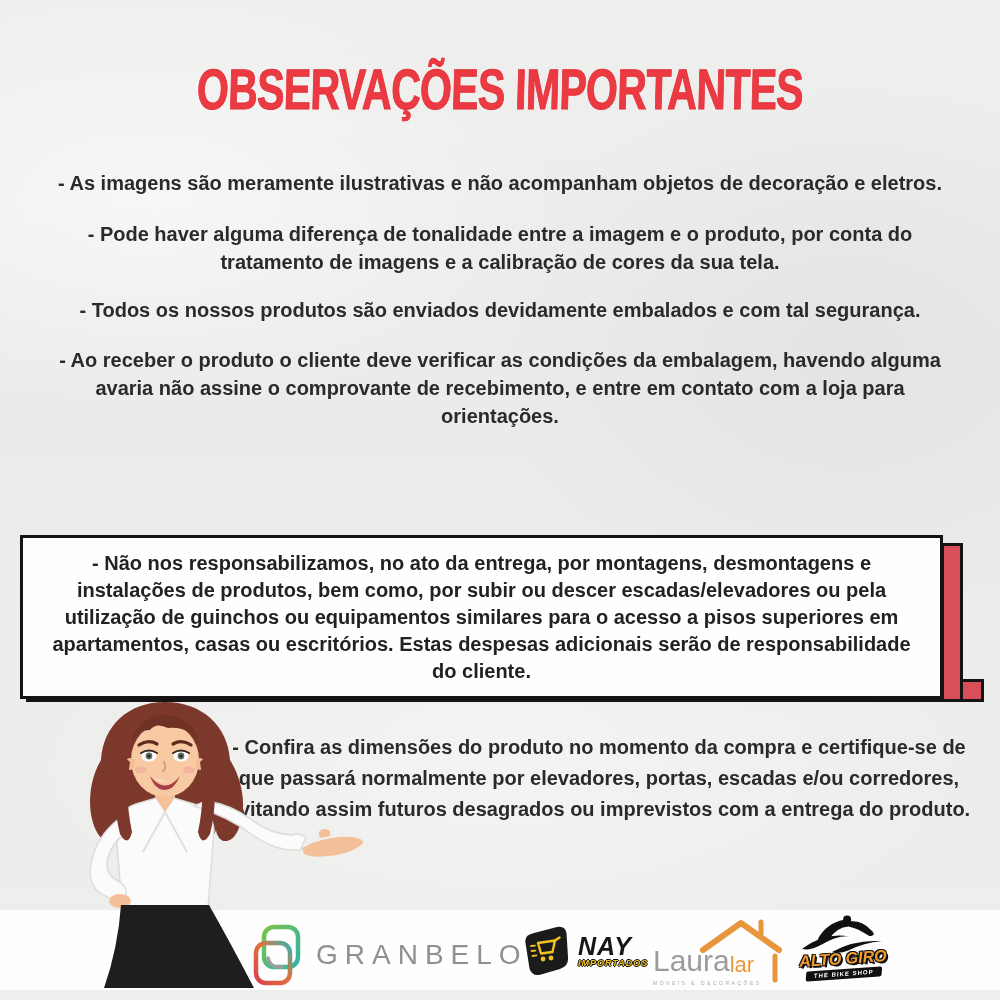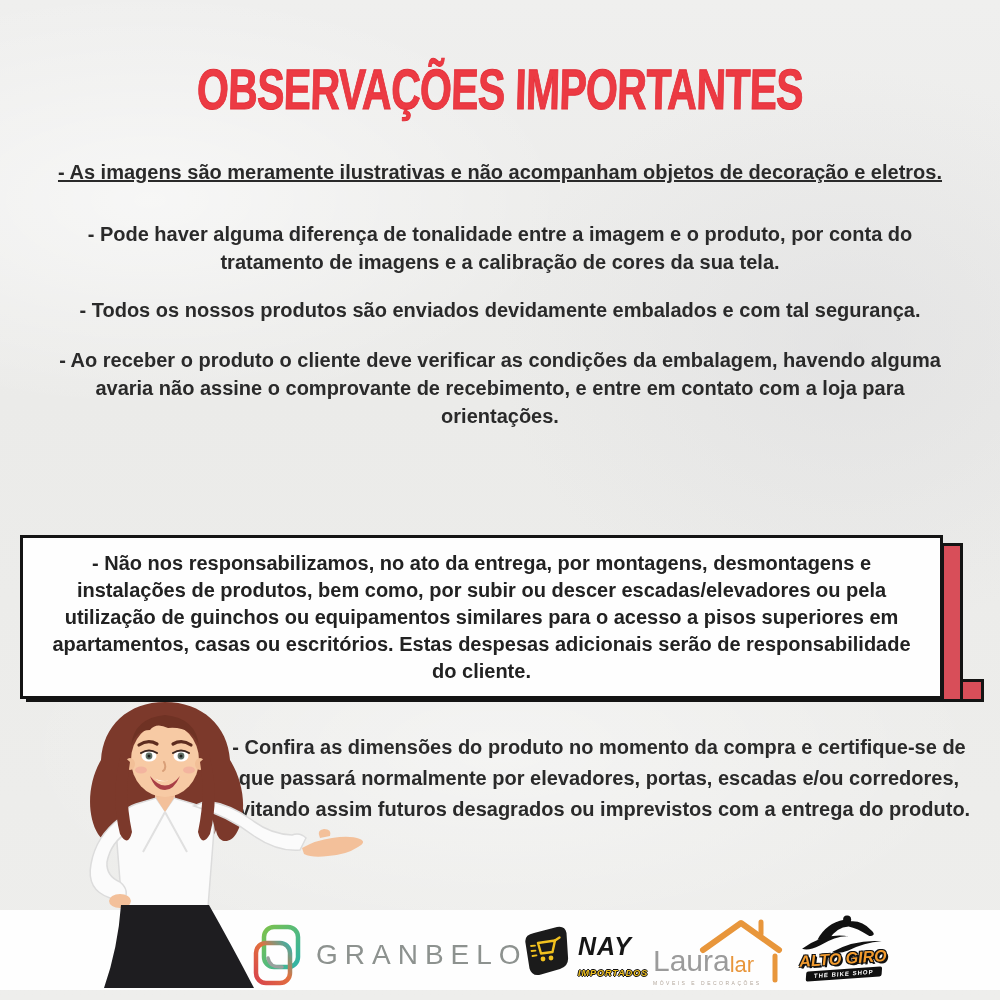--- a/index.html
+++ b/index.html
@@ -15,21 +15,21 @@
   .title{
     position:absolute;top:56px;left:0;width:1000px;text-align:center;
     color:#ec3a43;font-size:57px;font-weight:800;letter-spacing:-1px;
     transform:scaleX(.72) skewX(-2deg);transform-origin:center;
     -webkit-text-stroke:1px #e33039;
   }
   .note{
     position:absolute;left:0;right:0;margin:0 auto;text-align:center;
     font-size:20px;font-weight:700;line-height:28px;color:#2a2a2a;
   }
-  .n0{top:158px;max-width:990px;text-decoration:underline;}
+  .n0{top:169px;max-width:990px;}
   .n1{top:220px;max-width:912px;}
   .n2{top:296px;max-width:960px;}
   .n3{top:346px;max-width:892px;}
   .n4{top:450px;max-width:934px;}
   .note-box{position:absolute;left:20px;top:535px;width:923px;}
   .note-box-white{
     position:relative;z-index:2;box-sizing:border-box;border:3px solid #141414;background:#fefefe;
     height:164px;display:flex;align-items:center;justify-content:center;padding:2px 22px;
   }
   .note-box-white p{margin:0;text-align:center;font-size:20px;font-weight:700;line-height:27px;color:#222;}
@@ -46,21 +46,21 @@
     font-size:20px;font-weight:700;line-height:31px;color:#2a2a2a;
   }
   .footer-band{position:absolute;left:0;top:910px;width:1000px;height:80px;background:#fefefe;z-index:1;}
   .woman{position:absolute;left:58px;top:698px;width:335px;height:292px;z-index:3;}
   .logo{position:absolute;z-index:2;display:flex;align-items:center;}
   
   .granbelo{left:252px;top:924px;gap:14px;text-align:center;}
   .granbelo .word{font-size:28px;font-weight:400;letter-spacing:7px;color:#8d928f;}
   
   .nay{left:524px;top:926px;gap:8px;align-items:flex-start;}
-  .nay .txt{display:flex;flex-direction:column;margin-top:8px;gap:10px;}
+  .nay .txt{display:flex;flex-direction:column;margin-top:8px;}
   .nay .word{font-size:25px;font-weight:800;color:#161616;letter-spacing:1px;line-height:24px;font-style:italic;}
   .nay .sub{
     font-size:9px;font-weight:800;color:#f2c21f;letter-spacing:1px;
     text-shadow:1px 0 #111,-1px 0 #111,0 1px #111,0 -1px #111;
     font-style:italic;
   }
   
   .lauralar{left:653px;top:930px;}
   .lauralar .wrap{position:relative;padding-top:14px;}
   .lauralar .row{display:flex;align-items:flex-end;}

